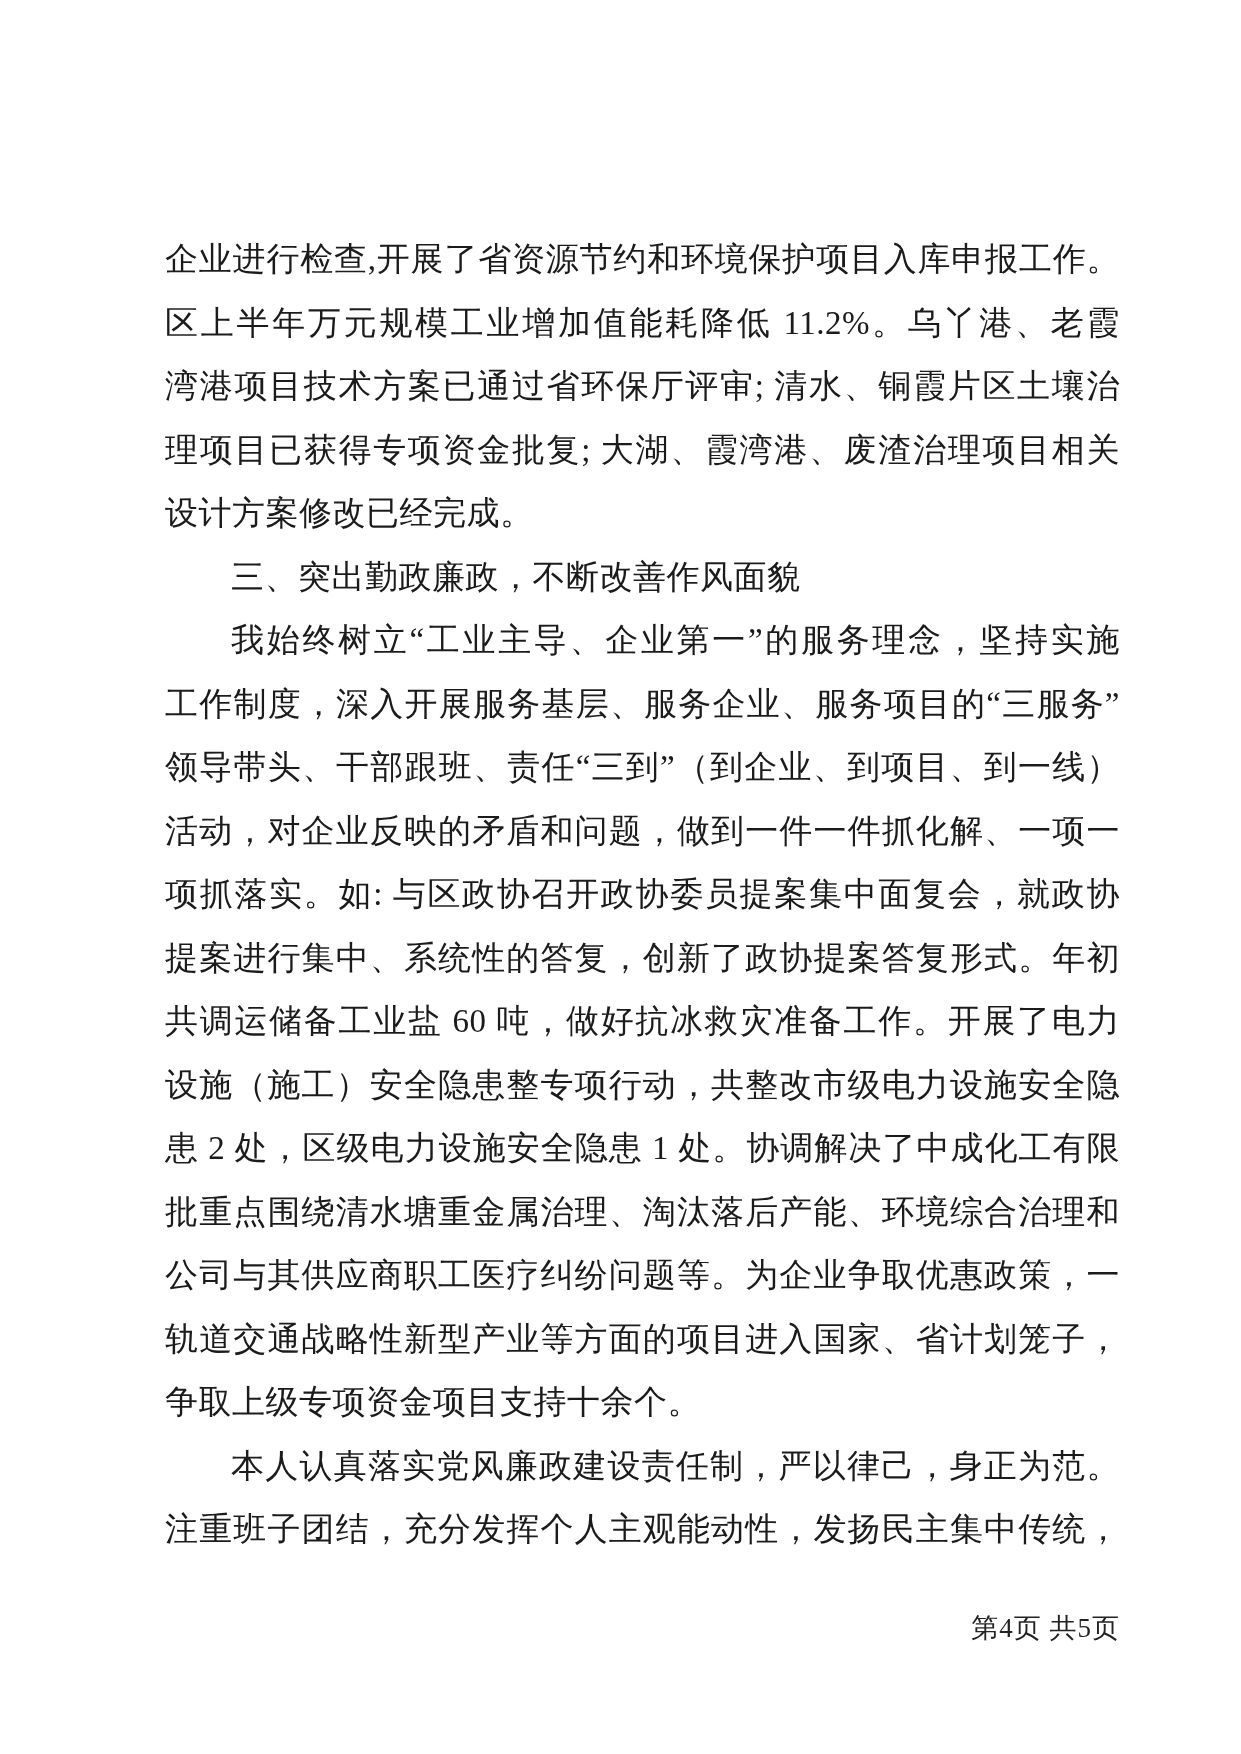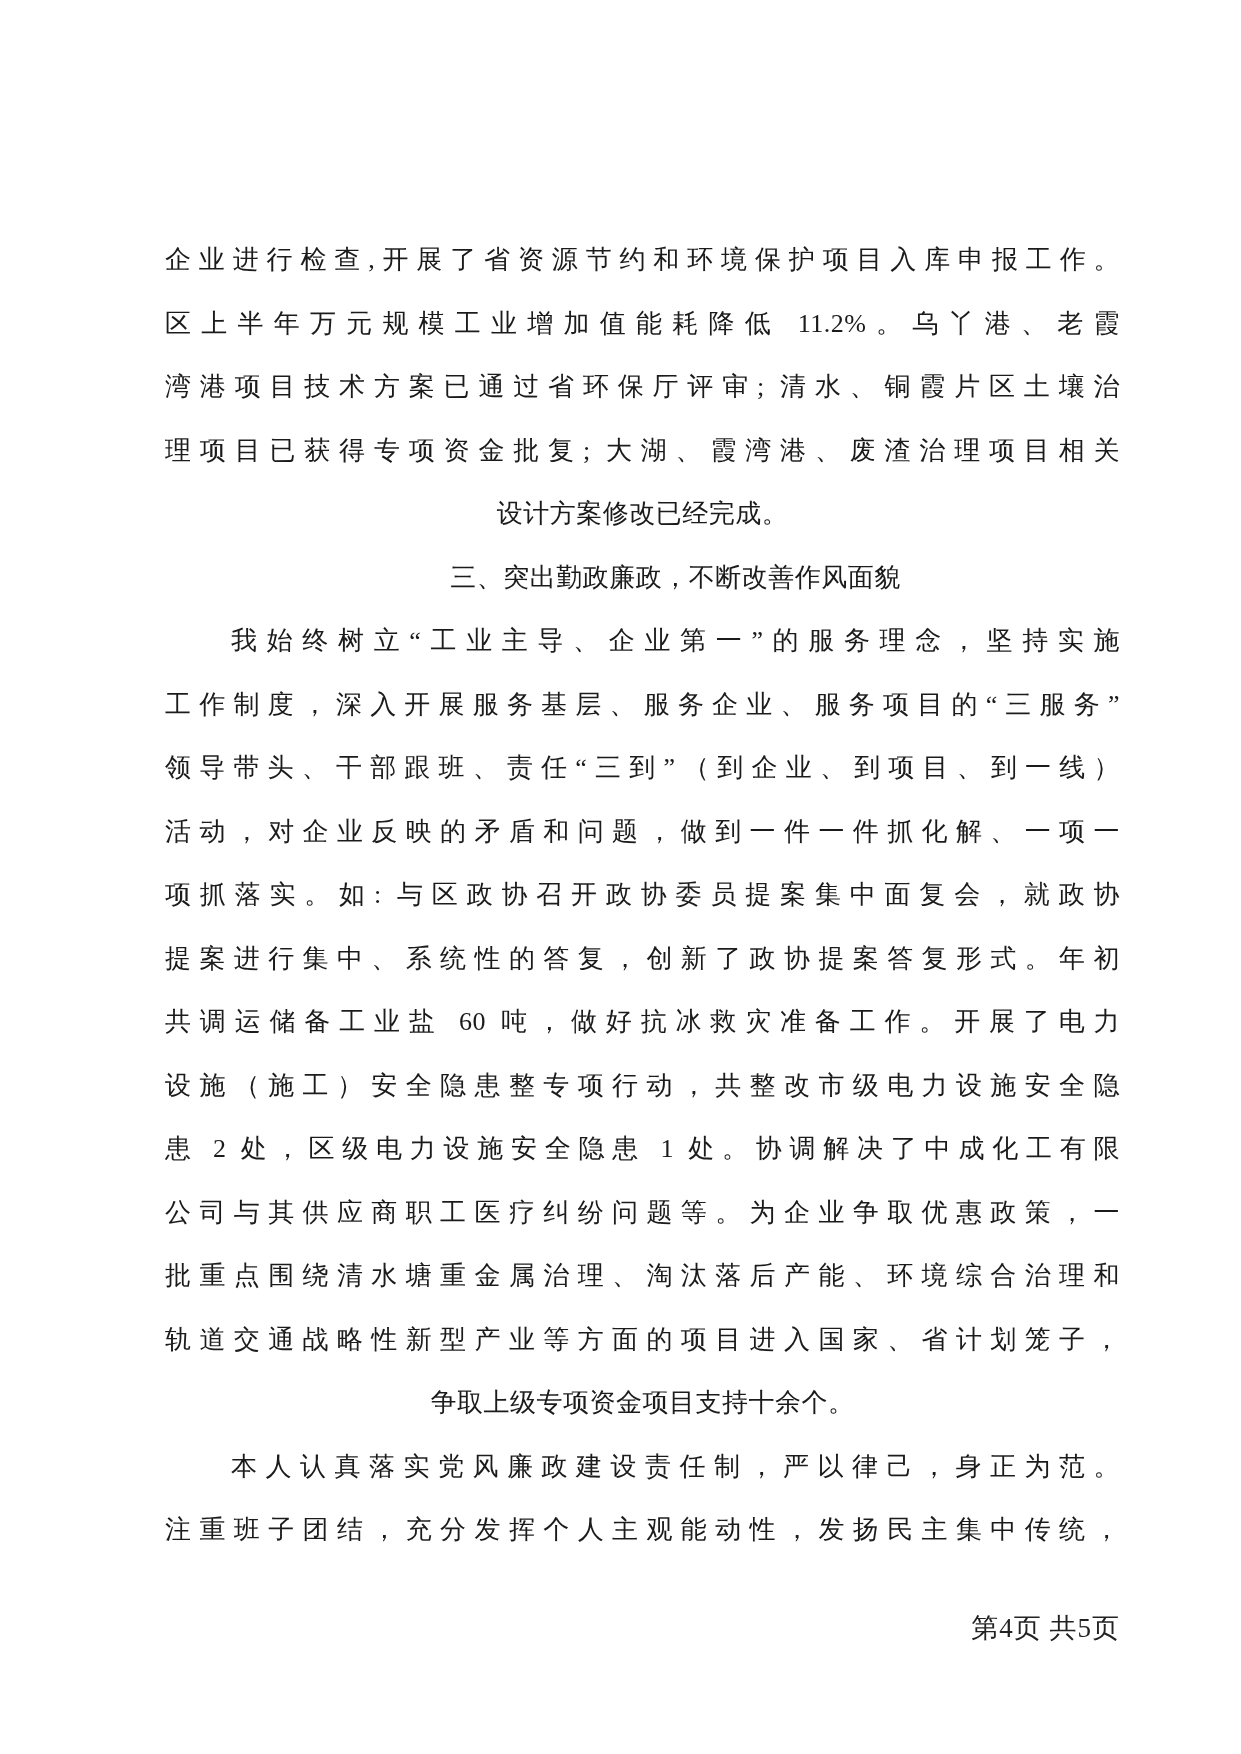--- a/index.html
+++ b/index.html
@@ -17,34 +17,34 @@
   }
   .textblock {
     position: absolute;
     left: 165px;
     top: 228px;
     width: 955px;
   }
   .line {
     height: 63.5px;
     line-height: 63.5px;
-    font-size: 26px;
+    font-size: 33px;
     color: #1b1b1b;
     letter-spacing: 0.5px;
     overflow: hidden;
     font-weight: 400;
   }
   
   .fill {
     text-align: justify;
     text-align-last: justify;
   }
   
   .end {
-    text-align: center;
+    text-align: left;
   }
   
   .indent {
     text-indent: 66px;
   }
   .footer {
     position: absolute;
     left: 165px;
     top: 1608px;
     width: 955px;
@@ -68,22 +68,22 @@
     <div class="line end indent">三、突出勤政廉政，不断改善作风面貌</div>
     <div class="line fill indent">我始终树立“工业主导、企业第一”的服务理念，坚持实施</div>
     <div class="line fill">工作制度，深入开展服务基层、服务企业、服务项目的“三服务”</div>
     <div class="line fill">领导带头、干部跟班、责任“三到”（到企业、到项目、到一线）</div>
     <div class="line fill">活动，对企业反映的矛盾和问题，做到一件一件抓化解、一项一</div>
     <div class="line fill">项抓落实。如: 与区政协召开政协委员提案集中面复会，就政协</div>
     <div class="line fill">提案进行集中、系统性的答复，创新了政协提案答复形式。年初</div>
     <div class="line fill">共调运储备工业盐 60 吨，做好抗冰救灾准备工作。开展了电力</div>
     <div class="line fill">设施（施工）安全隐患整专项行动，共整改市级电力设施安全隐</div>
     <div class="line fill">患 2 处，区级电力设施安全隐患 1 处。协调解决了中成化工有限</div>
+    <div class="line fill">批重点围绕清水塘重金属治理、淘汰落后产能、环境综合治理和</div>
     <div class="line fill">公司与其供应商职工医疗纠纷问题等。为企业争取优惠政策，一</div>
-    <div class="line fill">批重点围绕清水塘重金属治理、淘汰落后产能、环境综合治理和</div>
     <div class="line fill">轨道交通战略性新型产业等方面的项目进入国家、省计划笼子，</div>
     <div class="line end">争取上级专项资金项目支持十余个。</div>
     <div class="line fill indent">本人认真落实党风廉政建设责任制，严以律己，身正为范。</div>
     <div class="line fill">注重班子团结，充分发挥个人主观能动性，发扬民主集中传统，</div>
   </div>
 
   <div class="footer">第4页 共5页</div>
 </div>
 
 </body></html>

